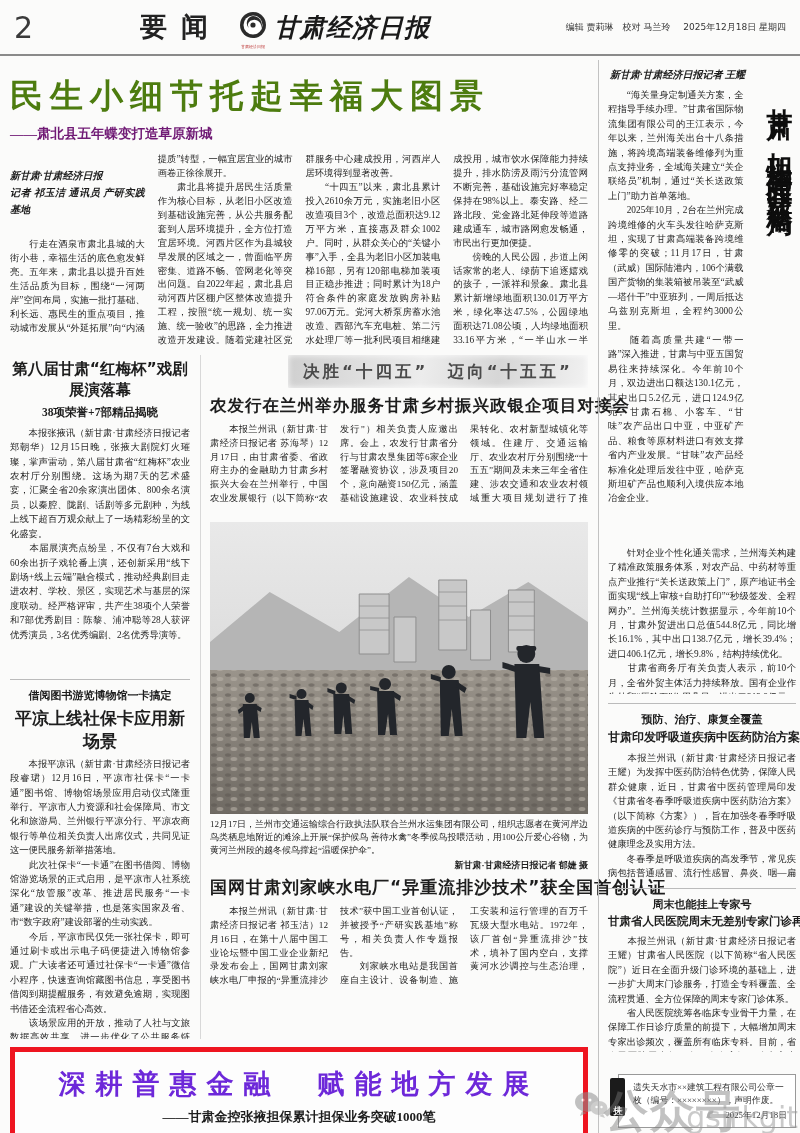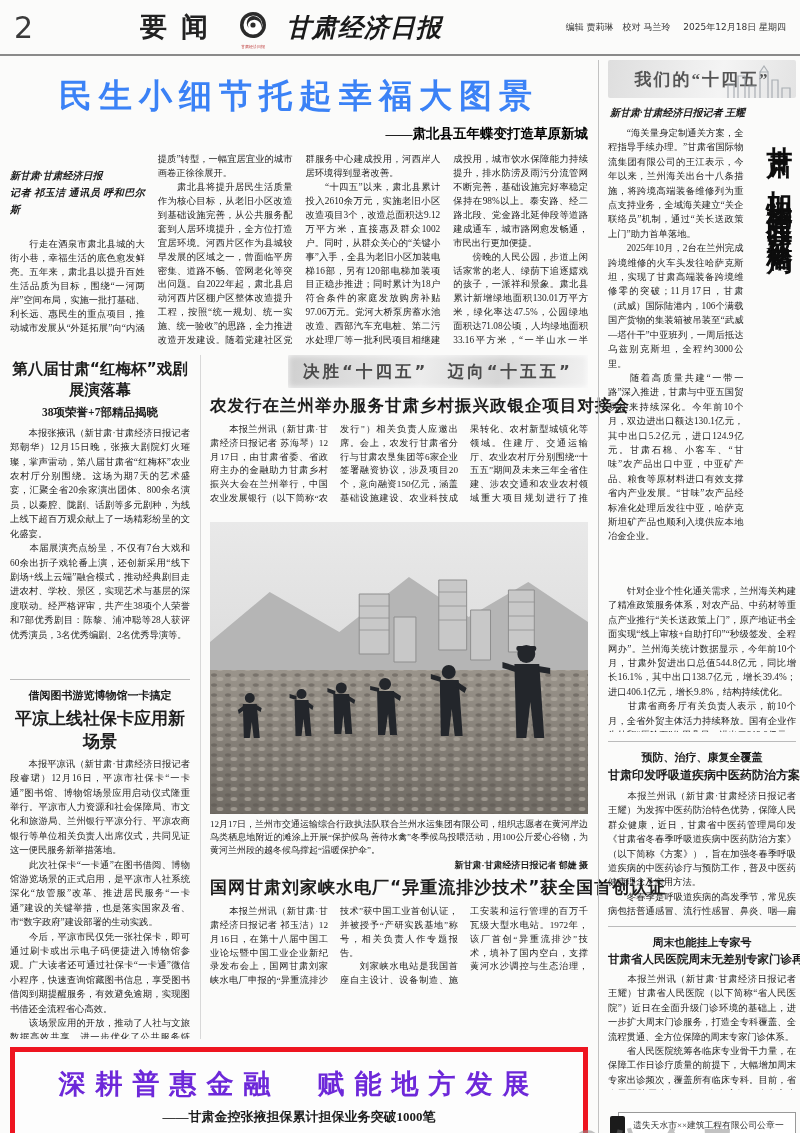--- a/index.html
+++ b/index.html
@@ -5,32 +5,32 @@
   html,body{margin:0;padding:0;}
   body{
     width:800px;height:1133px;overflow:hidden;background:#fbfbfa;color:#1d1d1d;
     font-family:"Liberation Serif","DejaVu Serif",serif;position:relative;
   }
   .sans{font-family:"DejaVu Sans","Liberation Sans",sans-serif;}
   
   .header{height:56px;display:flex;align-items:center;padding:0 14px;border-bottom:2px solid #8a8a8a;box-sizing:border-box;}
   .pagenum{font-size:30px;color:#3a3a3a;font-family:"DejaVu Sans",sans-serif;width:60px;}
   .section-name{font-size:27px;font-weight:bold;letter-spacing:14px;color:#222;margin-left:66px;}
-  .masthead{display:flex;align-items:center;gap:16px;margin-left:14px;}
+  .masthead{display:flex;align-items:center;gap:4px;margin-left:14px;}
   .emblem{width:34px;height:34px;position:relative;}
   .masthead-title{font-size:25px;font-weight:bold;font-style:italic;color:#1a1a1a;letter-spacing:1px;}
   .header-meta{margin-left:auto;font-size:9px;color:#333;font-family:"DejaVu Sans",sans-serif;white-space:nowrap;}
   .header-meta span{margin-left:10px;}
   
   .content{display:flex;padding:4px 10px 0 10px;gap:10px;box-sizing:border-box;}
   .left-area{width:578px;flex:none;}
   .right-col{width:188px;flex:none;border-left:1px solid #c2c2c2;padding-left:9px;}
   
-  .lead-h1{font-size:33px;font-weight:bold;text-align:center;letter-spacing:7px;margin:14px 0 6px 0;color:#3b82f6;}
-  .lead-sub{font-size:13.5px;font-weight:bold;text-align:right;margin:0 0 10px 0;color:#000000;}
+  .lead-h1{font-size:33px;font-weight:bold;text-align:left;letter-spacing:7px;margin:14px 0 6px 0;color:#4d7c0f;}
+  .lead-sub{font-size:13.5px;font-weight:bold;text-align:left;margin:0 0 10px 0;color:#701a75;}
   .byline{font-style:italic;font-weight:bold;font-size:10px;line-height:1.7;margin-bottom:6px;white-space:pre-line;}
   .cols4{column-count:4;column-gap:13px;font-size:9.3px;line-height:1.5;text-align:justify;white-space:pre-line;height:196px;overflow:hidden;}
   .cols3{column-count:3;column-gap:12px;font-size:9.2px;line-height:1.5;text-align:justify;white-space:pre-line;overflow:hidden;}
   .onecol{font-size:9.3px;line-height:1.55;text-align:justify;white-space:pre-line;overflow:hidden;}
   
   .row-b{display:flex;gap:10px;margin-top:6px;}
   .rail{width:180px;flex:none;}
   .mid{flex:1;border-left:1px solid #d8d8d8;padding-left:9px;min-width:0;}
   .rail-h2{font-size:15.5px;font-weight:bold;text-align:center;margin:4px 0 4px 0;line-height:1.35;}
   .rail-sub{font-size:11.5px;font-weight:bold;text-align:center;margin:0 0 6px 0;}
@@ -101,21 +101,21 @@
 
 <div class="content">
 
   <div class="left-area">
 
     <div>
       <div class="lead-h1 sans">民生小细节托起幸福大图景</div>
       <div class="lead-sub">——肃北县五年蝶变打造草原新城</div>
       <div class="cols4">
         <div class="byline">新甘肃·甘肃经济日报
-记者 祁玉洁 通讯员 呼和巴尔斯</div>
+记者 祁玉洁 通讯员 产研实践基地</div>
         <span>　　行走在酒泉市肃北县城的大街小巷，幸福生活的底色愈发鲜亮。五年来，肃北县以提升百姓生活品质为目标，围绕“一河两岸”空间布局，实施一批打基础、利长远、惠民生的重点项目，推动城市发展从“外延拓展”向“内涵提质”转型，一幅宜居宜业的城市画卷正徐徐展开。
 　　肃北县将提升居民生活质量作为核心目标，从老旧小区改造到基础设施完善，从公共服务配套到人居环境提升，全方位打造宜居环境。河西片区作为县城较早发展的区域之一，曾面临平房密集、道路不畅、管网老化等突出问题。自2022年起，肃北县启动河西片区棚户区整体改造提升工程，按照“统一规划、统一实施、统一验收”的思路，全力推进改造开发建设。随着党建社区党群服务中心建成投用，河西岸人居环境得到显著改善。
 　　“十四五”以来，肃北县累计投入2610余万元，实施老旧小区改造项目3个，改造总面积达9.12万平方米，直接惠及群众1002户。同时，从群众关心的“关键小事”入手，全县为老旧小区加装电梯16部，另有120部电梯加装项目正稳步推进；同时累计为18户符合条件的家庭发放购房补贴97.06万元。党河大桥泵房蓄水池改造、西部汽车充电桩、第二污水处理厂等一批利民项目相继建成投用，城市饮水保障能力持续提升，排水防涝及雨污分流管网不断完善，基础设施完好率稳定保持在98%以上。泰安路、经二路北段、党金路北延伸段等道路建成通车，城市路网愈发畅通，市民出行更加便捷。
 　　傍晚的人民公园，步道上闲话家常的老人、绿荫下追逐嬉戏的孩子，一派祥和景象。肃北县累计新增绿地面积130.01万平方米，绿化率达47.5%，公园绿地面积达71.08公顷，人均绿地面积33.16平方米，“一半山水一半城”的生态风貌逐步呈现。2024年，投入2235.45万元，在东山小区和巴音小区建成儿童友好公园。五年来，全县建成公园3个，改造提升绿地2.8万平方米，“推窗见绿、出门入园”成为市民生活常态。</span>
       </div>
     </div>
 
     <div class="row-b">
       <div class="rail">
         <div class="rail-h2 sans">第八届甘肃“红梅杯”戏剧展演落幕</div>
@@ -217,34 +217,20 @@
     </div>
 
     <div class="redbox">
       <div class="red-h1 sans">深耕普惠金融　赋能地方发展</div>
       <div class="red-sub">——甘肃金控张掖担保累计担保业务突破1000笔</div>
 
     </div>
   </div>
 
   <div class="right-col">
-    <div class="rbanner">
-      <span>我们的“十四五”</span>
-      <svg width="70" height="34" viewBox="0 0 70 34">
-        <g stroke="#9aa0a6" stroke-width="1.2" fill="none" opacity=".8">
-          <path d="M4 34 V20 h6 v14"></path>
-            <path d="M14 34 V12 h7 v22"></path>
-            <path d="M25 34 V22 h6 v12"></path>
-          <path d="M36 34 V8 h8 v26"></path>
-            <path d="M48 34 V16 h6 v18"></path>
-            <path d="M58 34 V24 h8 v10"></path>
-          <path d="M36 8 l4 -6 l4 6"></path>
-        </g>
-      </svg>
-    </div>
     <div class="r-byline">新甘肃·甘肃经济日报记者 王耀</div>
     <div class="r-top">
       <div class="onecol">　　“海关量身定制通关方案，全程指导手续办理。”甘肃省国际物流集团有限公司的王江表示，今年以来，兰州海关出台十八条措施，将跨境高端装备维修列为重点支持业务，全域海关建立“关企联络员”机制，通过“关长送政策上门”助力首单落地。
 　　2025年10月，2台在兰州完成跨境维修的火车头发往哈萨克斯坦，实现了甘肃高端装备跨境维修零的突破；11月17日，甘肃（武威）国际陆港内，106个满载国产货物的集装箱被吊装至“武威—塔什干”中亚班列，一周后抵达乌兹别克斯坦，全程约3000公里。
 　　随着高质量共建“一带一路”深入推进，甘肃与中亚五国贸易往来持续深化。今年前10个月，双边进出口额达130.1亿元，其中出口5.2亿元，进口124.9亿元。甘肃石棉、小客车、“甘味”农产品出口中亚，中亚矿产品、粮食等原材料进口有效支撑省内产业发展。“甘味”农产品经标准化处理后发往中亚，哈萨克斯坦矿产品也顺利入境供应本地冶金企业。</div>
       <div class="v-head">甘肃：加快构建向西开放新格局</div>
     </div>
     <div class="onecol r-rest">　　针对企业个性化通关需求，兰州海关构建了精准政策服务体系，对农产品、中药材等重点产业推行“关长送政策上门”，原产地证书全面实现“线上审核+自助打印”“秒级签发、全程网办”。兰州海关统计数据显示，今年前10个月，甘肃外贸进出口总值544.8亿元，同比增长16.1%，其中出口138.7亿元，增长39.4%；进口406.1亿元，增长9.8%，结构持续优化。
 　　甘肃省商务厅有关负责人表示，前10个月，全省外贸主体活力持续释放。国有企业作为外贸“压舱石”作用凸显，进出口313.8亿元，占全省外贸总值的57.6%；民营企业表现尤为活跃，进出口总值224.8亿元，同比增长50.1%；外商投资企业进出口总值6.2亿元，同比增长58.7%，增速领跑各类市场主体。
 　　近年来，甘肃以兰州、天水、武威三大国际陆港和兰州、敦煌、嘉峪关三大国际空港为核心，构建“四向多条”国际货运班列网络，开通中欧、中亚、南亚等线路，覆盖20多个国家，强化向西开放通道功能。织密通道、做强产业、优化环境，甘肃正将“一带一路”机遇转化为高质量发展实效，外贸发展水平稳步提升。</div>

